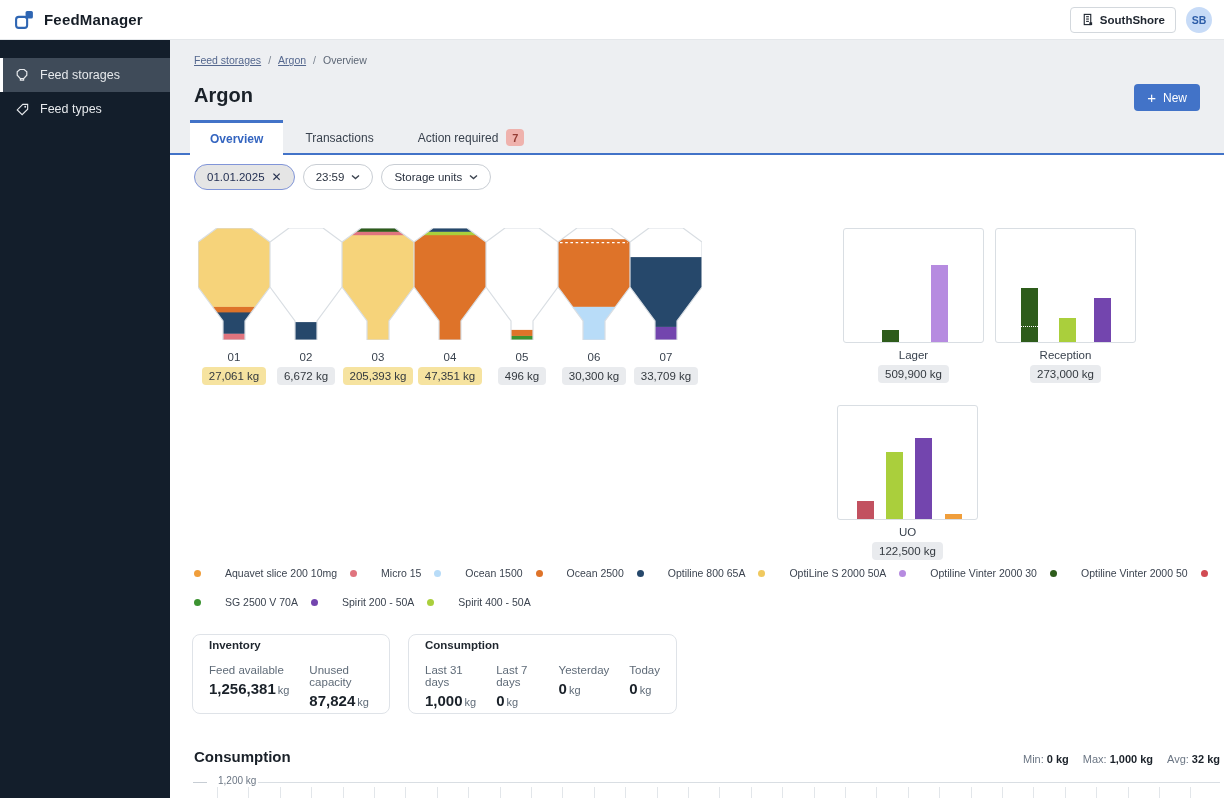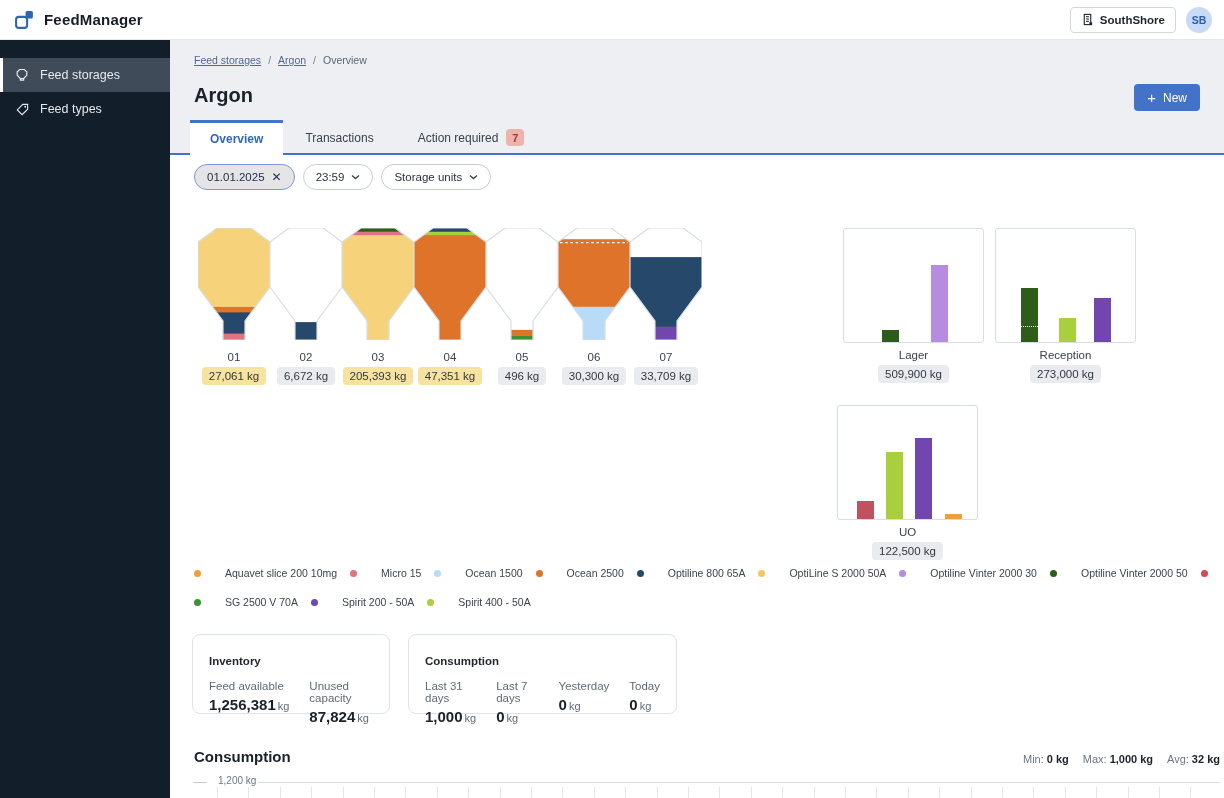--- a/index.html
+++ b/index.html
@@ -76,21 +76,21 @@
   .uc-label { margin-top:6px; font-size:11.5px; color:#39424E; }
 
   
   .legend { position:absolute; top:412px; left:24px; width:1010px; display:flex; flex-direction:column; gap:17px; }
   .legend-row { display:flex; gap:13px; flex-wrap:nowrap; }
   .legend-item { display:flex; align-items:center; gap:24px; font-size:10.5px; color:#3C4450; white-space:nowrap; cursor:pointer; }
   .legend-dot { width:7px; height:7px; border-radius:50%; flex:none; }
 
   
   .sum-card { position:absolute; top:479px; height:80px; background:#fff; border:1px solid #DFE3E8;
-    border-radius:8px; padding:20px 16px; }
+    border-radius:8px; padding:4px 16px; }
   .sum-card.inventory { left:22px; width:198px; }
   .sum-card.consumption { left:238px; width:269px; }
   .sum-title { font-size:11.5px; font-weight:700; color:#1F262E; }
   .sum-cols { display:flex; gap:20px; margin-top:13px; }
   .sum-label { font-size:11.5px; color:#5F6B78; }
   .sum-value { margin-top:4px; font-size:15px; font-weight:700; color:#1A2129; }
   .sum-unit { font-size:11px; font-weight:400; color:#5F6B78; margin-left:2px; }
 
   
   .cons-head { position:absolute; top:593px; left:24px; font-size:15px; font-weight:700; color:#1A2129; }

